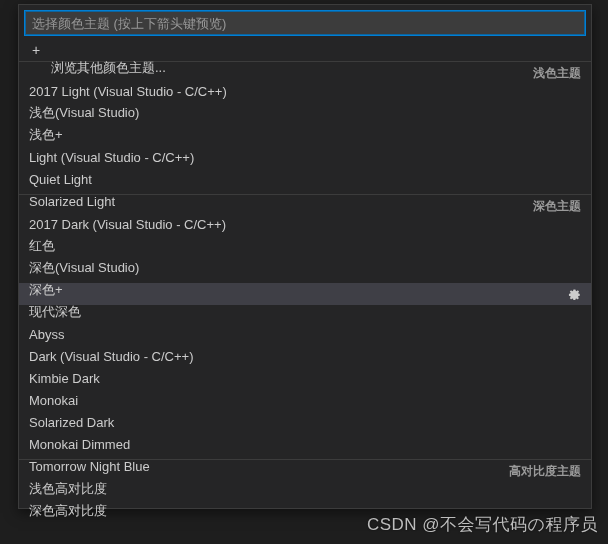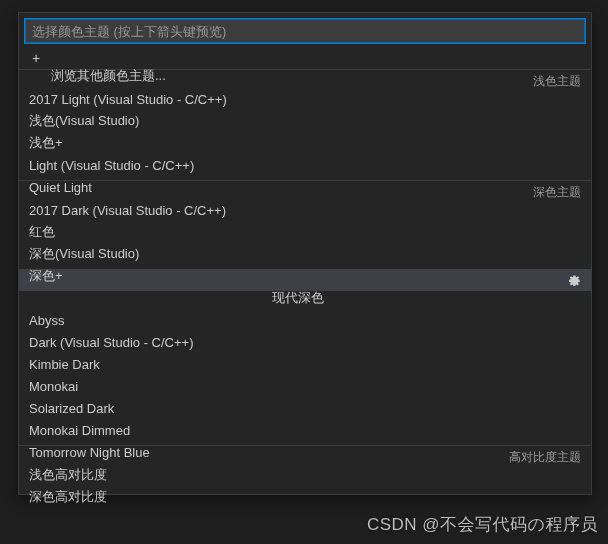--- a/index.html
+++ b/index.html
@@ -1,26 +1,26 @@
 <!DOCTYPE html>
 <html><head>
 <meta charset="utf-8">
 <style>
   html,body{margin:0;padding:0;width:608px;height:544px;background:#1e1e1e;font-family:"Segoe UI","Microsoft YaHei",Arial,sans-serif;font-size:13px;color:#ccc;overflow:hidden;}
   
   .bg-edge{position:absolute;left:0;top:0;bottom:0;width:15px;background:#1e1e1e;color:#4f6b5f;font-size:12px;line-height:22px;padding-top:360px;overflow:hidden;}
-  .picker{position:absolute;top:12px;left:18px;width:572px;background:#252526;border:1px solid #3c3c3c;box-shadow:0 4px 12px rgba(0,0,0,0.5);}
+  .picker{position:absolute;top:4px;left:18px;width:572px;background:#252526;border:1px solid #3c3c3c;box-shadow:0 4px 12px rgba(0,0,0,0.5);}
   .input-wrap{padding:6px 6px 4px 6px;}
   .input{width:100%;box-sizing:border-box;height:24px;background:#3c3c3c;border:1px solid #0e639c;outline:1px solid #007fd4;color:#ccc;padding:0 6px;font-size:13px;}
   .input::placeholder{color:#989898;}
   .list{padding-bottom:4px;}
   .row{display:flex;align-items:center;height:22px;padding:0 10px;color:#ccc;cursor:pointer;}
-  .row.sel{background:#3f3f46;text-align:center;}
+  .row.sel{background:#3f3f46;}
   .row .lbl{flex:1;white-space:nowrap;overflow:hidden;text-overflow:ellipsis;margin-top:36px;}
-  .row .grp{color:#9a9a9a;font-size:12px;}
+  .row .grp{color:#9a9a9a;font-size:12px;font-weight:bold;}
   .sep{border-top:1px solid #3c3c3c;margin:0;}
   .plus{display:inline-block;width:14px;text-align:center;margin-right:8px;color:#ccc;font-size:14px;line-height:14px;}
   .gear{width:14px;height:14px;fill:#ccc;}
   .watermark{position:absolute;right:10px;bottom:8px;color:#bdbdbd;font-size:17px;letter-spacing:0.5px;pointer-events:none;text-shadow:0 0 2px rgba(0,0,0,0.6);margin-left:16px;}
 </style>
 </head>
 <body>
 
 <div class="bg-edge"></div>
 
@@ -46,20 +46,23 @@
           <span class="lbl">浅色(Visual Studio)</span>
         </div>
         <div class="row">
           <span class="lbl">浅色+</span>
         </div>
         <div class="row">
           <span class="lbl">Light (Visual Studio - C/C++)</span>
         </div>
         <div class="row">
           <span class="lbl">Quiet Light</span>
+        </div>
+        <div class="row">
+          <span class="lbl">Solarized Light</span>
         </div>
       </div>
 
     <div class="sep"></div>
 
     <div id="dark-list">
         <div class="row">
           <span class="lbl">2017 Dark (Visual Studio - C/C++)</span>
           <span class="grp">深色主题</span>
         </div>

